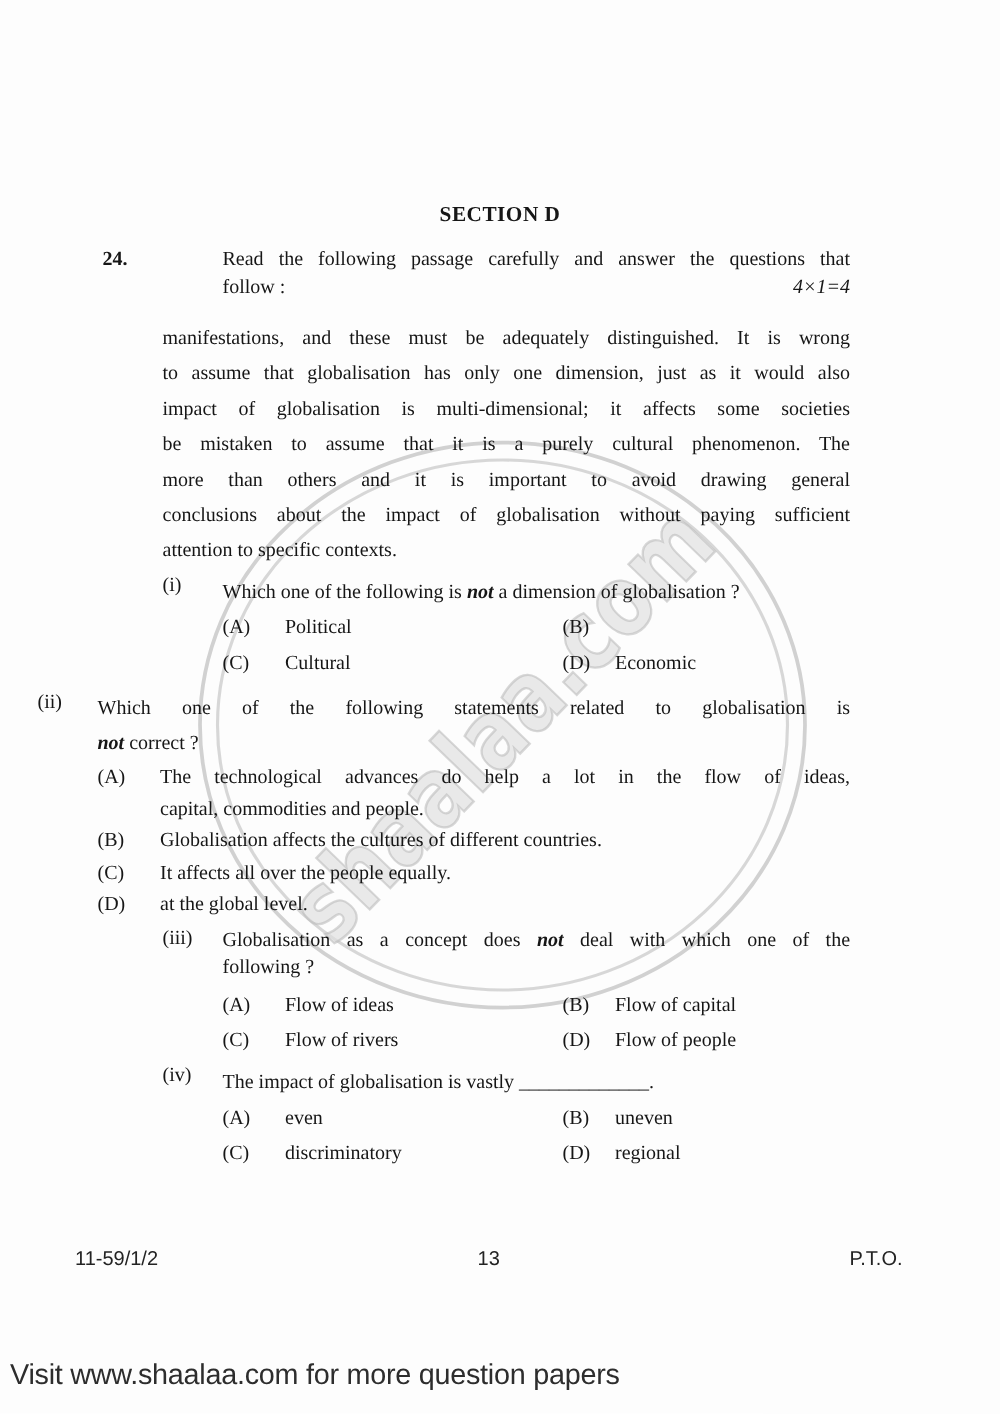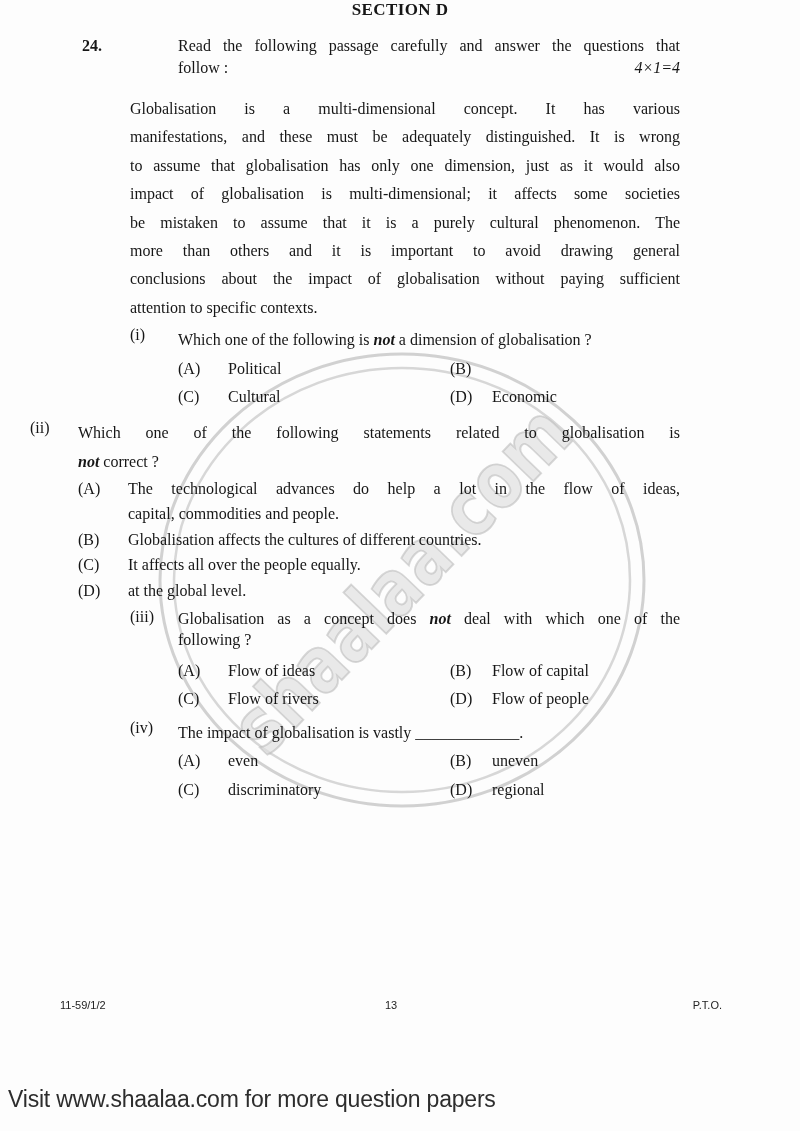--- a/index.html
+++ b/index.html
@@ -4,21 +4,21 @@
 <style>
   html,body{margin:0;padding:0;background:#ffffff;}
   .sheet{
     position:relative;width:800px;height:1131px;margin:0 auto;
     background:#fdfdfd;overflow:hidden;
     font-family:"Liberation Serif",serif;color:#161616;font-size:16px;
   }
   .watermark{position:absolute;left:140px;top:338px;z-index:0;pointer-events:none;}
   .content{position:absolute;inset:0;z-index:1;}
 
-  .section-title{text-align:center;font-weight:bold;font-size:17px;letter-spacing:.4px;}
+  .section-title{padding-top:162px;text-align:center;font-weight:bold;font-size:17px;letter-spacing:.4px;}
 
   .q-head{display:flex;margin:15px 120px 0 82px;line-height:21.5px;}
   .q-num{flex:none;width:48px;font-weight:bold;}
   .q-head-lines{flex:1;margin-left:48px;}
   .jl{text-align:justify;text-align-last:justify;}
   .follow-row{display:flex;justify-content:space-between;}
   .marks{font-style:italic;}
 
   .passage{margin:17px 120px 0 130px;line-height:28.4px;}
 
@@ -46,21 +46,21 @@
   .sq3 .stem{line-height:21px;}
   .sq3 .opts{margin-top:7px;}
 
   .sq4{margin-top:5px;}
   .sq4 .stem{line-height:28.4px;}
 
   .footer{
     position:absolute;left:0;right:0;top:987px;
     display:grid;grid-template-columns:1fr auto 1fr;align-items:baseline;
     padding:0 78px 0 60px;
-    font-family:"Liberation Sans",sans-serif;font-size:11px;color:#232323;
+    font-family:"Liberation Sans",sans-serif;font-size:16px;color:#232323;
   }
   .footer .f-left{justify-self:start;}
   .footer .f-mid{justify-self:center;}
   .footer .f-right{justify-self:end;margin-top:12px;}
 
   .tagline{
     position:absolute;left:8px;top:1086px;
     font-family:"Liberation Sans",sans-serif;font-size:23px;letter-spacing:-.2px;color:#2d2d2d;
   }
 </style>
@@ -84,21 +84,20 @@
       <div class="q-head-lines">
         <div class="jl">Read the following passage carefully and answer the questions that</div>
         <div class="follow-row">
           <span>follow :</span>
           <span class="marks">4×1=4</span>
         </div>
       </div>
     </div>
 
     <div class="passage">
-      <div class="jl">Globalisation is a multi-dimensional concept. It has various</div>
       <div class="jl">manifestations, and these must be adequately distinguished. It is wrong</div>
       <div class="jl">to assume that globalisation has only one dimension, just as it would also</div>
       <div class="jl">impact of globalisation is multi-dimensional; it affects some societies</div>
       <div class="jl">be mistaken to assume that it is a purely cultural phenomenon. The</div>
       <div class="jl">more than others and it is important to avoid drawing general</div>
       <div class="jl">conclusions about the impact of globalisation without paying sufficient</div>
       <div>attention to specific contexts.</div>
     </div>
 
     <div class="subq sq1">

